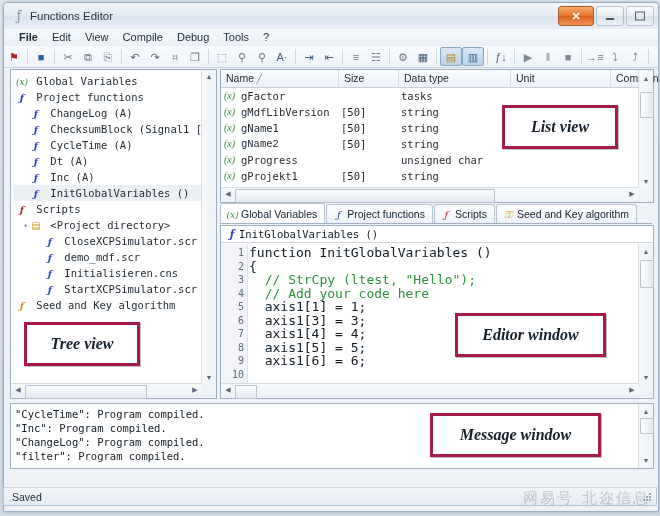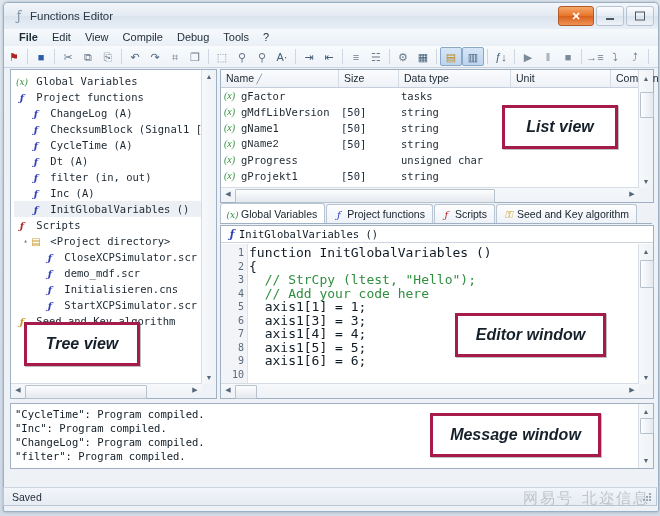--- a/index.html
+++ b/index.html
@@ -164,21 +164,21 @@
         background:linear-gradient(90deg,#fdfdfe,#e3e9ef);
         border:1px solid #b7c2cd;border-radius:1px;}
   .sbarh{position:absolute;height:12px;top:1px;
          background:linear-gradient(180deg,#fdfdfe,#e3e9ef);
          border:1px solid #b7c2cd;border-radius:1px;}
   .arw{position:absolute;font-size:7px;color:#56667a;text-align:center;line-height:11px;}
 
   
   .anno{
     position:absolute;border:3px solid #a61b4a;background:#fff;
-    font-family:Liberation Sans, sans-serif;font-style:italic;font-weight:bold;
+    font-family:Liberation Serif, serif;font-style:italic;font-weight:bold;
     color:#15202a;text-align:center;
     box-shadow:1px 1px 0 rgba(0,0,0,.25);
     display:flex;align-items:center;justify-content:center;
     z-index:40;
   }
   #anno-list{left:502px;top:105px;width:110px;height:38px;font-size:16px;}
   #anno-editor{left:455px;top:313px;width:145px;height:38px;font-size:16px;}
   #anno-tree{left:24px;top:322px;width:110px;height:38px;font-size:16px;}
   #anno-msg{left:430px;top:413px;width:165px;height:38px;font-size:16px;}
 
@@ -338,21 +338,20 @@
       </div>
 
     <div class="pane tree">
       <div style="position:absolute;left:0;top:0;right:14px;bottom:14px;overflow:hidden;padding:3px 0 0 3px;" id="tree-body">
           <div class="trow" style="padding-left: 0px;"><span class="ic ic-x" style="font-size: 9px;">(x)</span><span> Global Variables</span></div>
           <div class="trow" style="padding-left: 0px;"><span class="ic ic-f">ƒ</span><span> Project functions</span></div>
           <div class="trow" style="padding-left: 14px;"><span class="ic ic-f">ƒ</span><span> ChangeLog (A)</span></div>
           <div class="trow" style="padding-left: 14px;"><span class="ic ic-f">ƒ</span><span> ChecksumBlock (Signal1 [</span></div>
           <div class="trow" style="padding-left: 14px;"><span class="ic ic-f">ƒ</span><span> CycleTime (A)</span></div>
           <div class="trow" style="padding-left: 14px;"><span class="ic ic-f">ƒ</span><span> Dt (A)</span></div>
-          <div class="trow" style="padding-left: 14px;"><span class="ic ic-f">ƒ</span><span> filter (in, out)</span></div>
           <div class="trow" style="padding-left: 14px;"><span class="ic ic-f">ƒ</span><span> Inc (A)</span></div>
           <div class="trow sel" style="padding-left: 14px;"><span class="ic ic-f">ƒ</span><span> InitGlobalVariables ()</span></div>
           <div class="trow" style="padding-left: 0px;"><span class="ic ic-fr">ƒ</span><span> Scripts</span></div>
           <div class="trow" style="padding-left: 14px;"><span class="expander" style="left: 7px;">▴</span><span class="ic ic-dir">▤</span><span> &lt;Project directory&gt;</span></div>
           <div class="trow" style="padding-left: 28px;"><span class="ic ic-f">ƒ</span><span> CloseXCPSimulator.scr</span></div>
           <div class="trow" style="padding-left: 28px;"><span class="ic ic-f">ƒ</span><span> demo_mdf.scr</span></div>
           <div class="trow" style="padding-left: 28px;"><span class="ic ic-f">ƒ</span><span> Initialisieren.cns</span></div>
           <div class="trow" style="padding-left: 28px;"><span class="ic ic-f">ƒ</span><span> StartXCPSimulator.scr</span></div>
           <div class="trow" style="padding-left: 0px;"><span class="ic ic-fo">ƒ</span><span> Seed and Key algorithm</span></div>
         </div>

